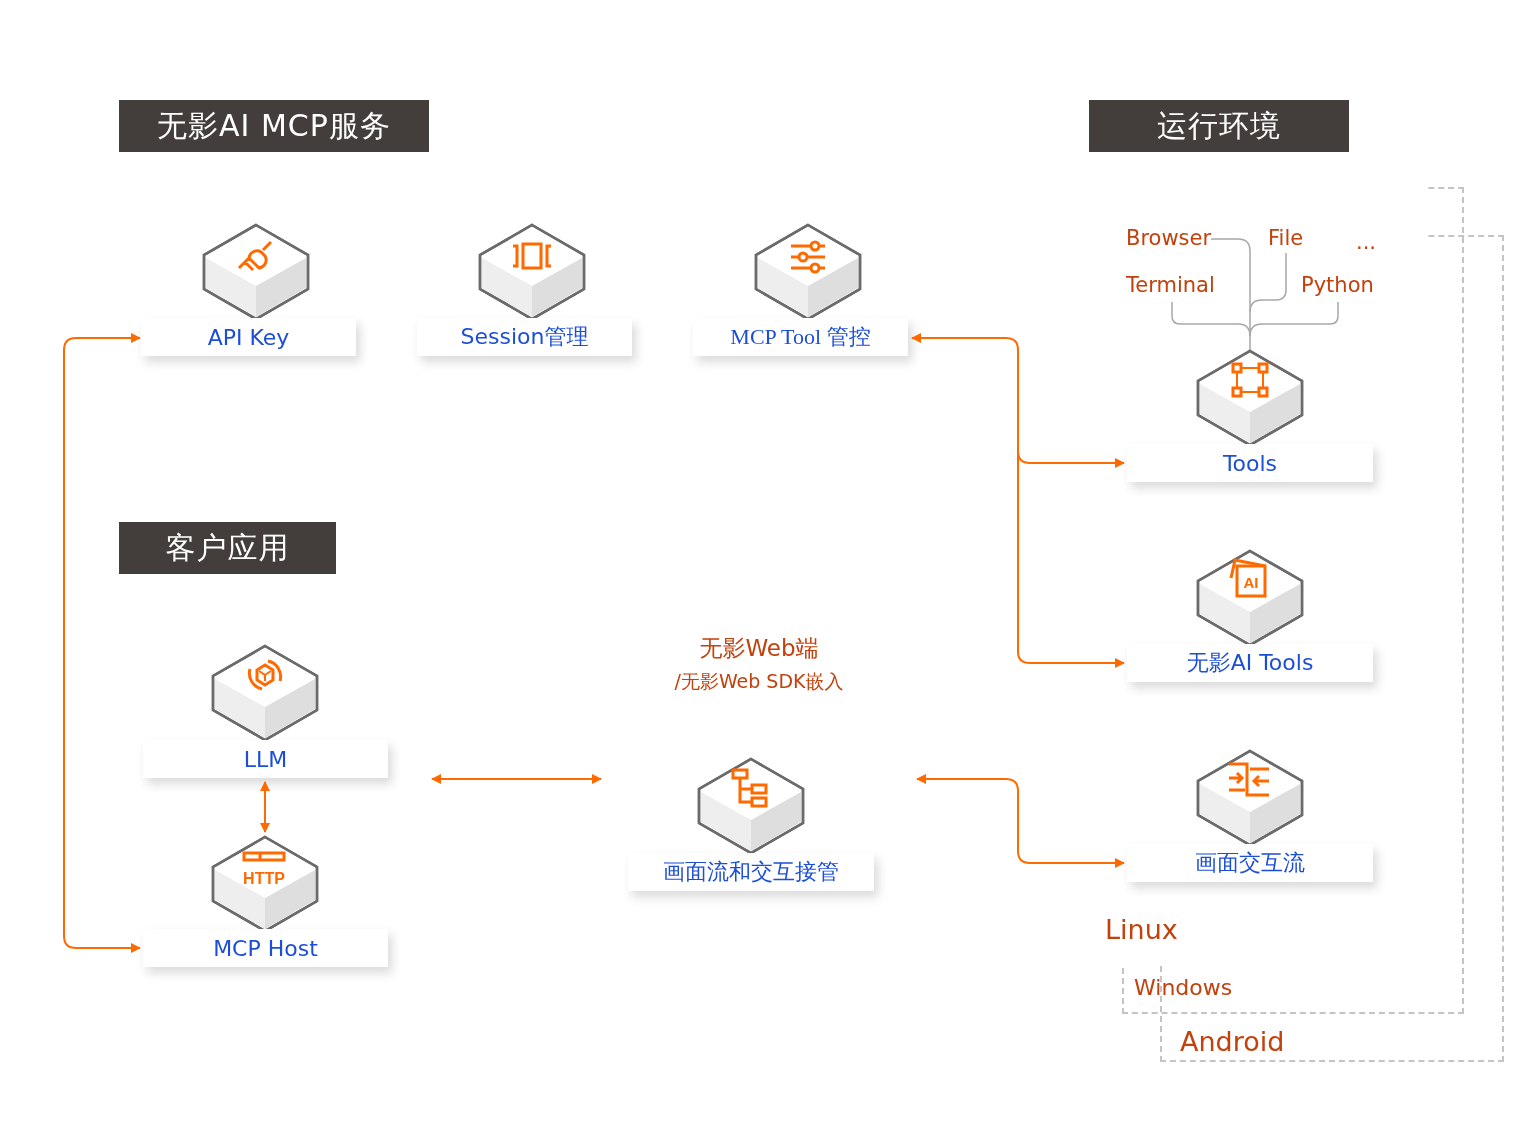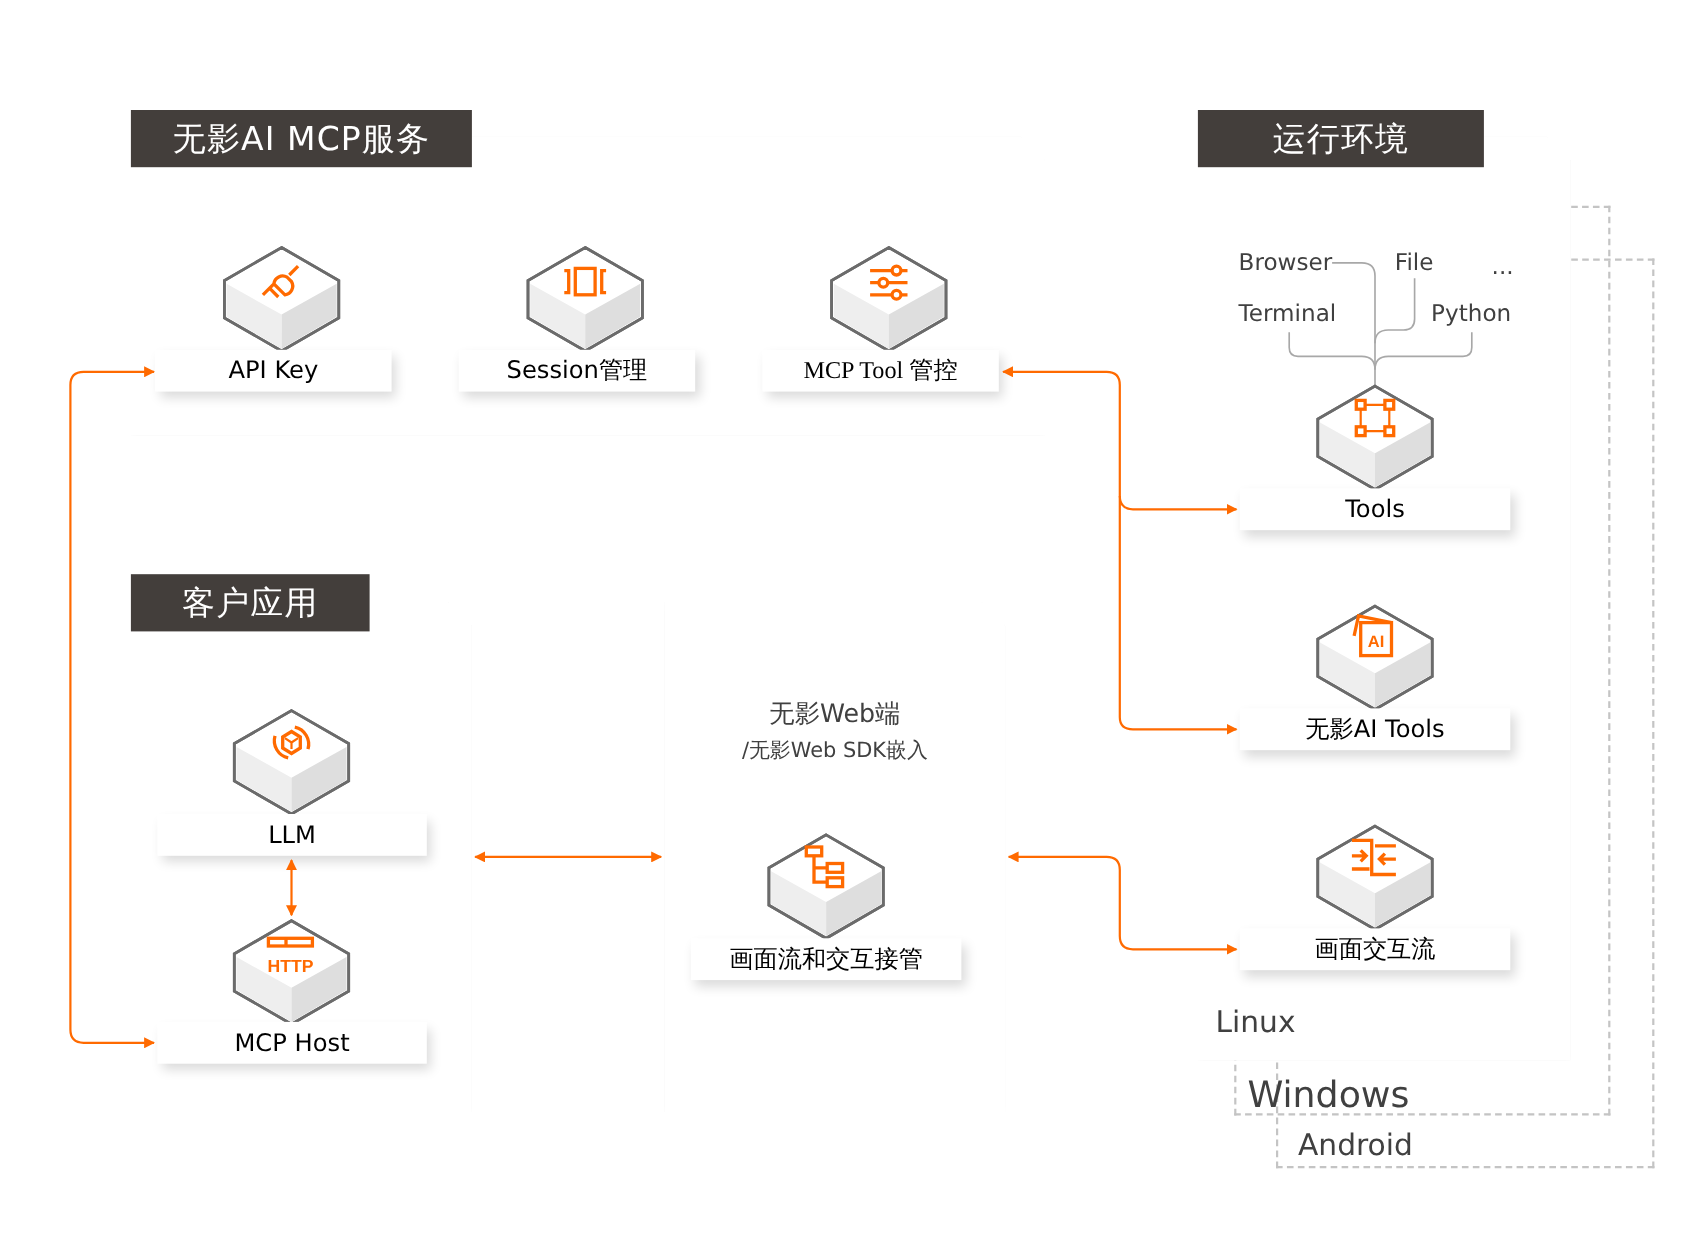--- a/index.html
+++ b/index.html
@@ -4,32 +4,32 @@
 <style>
   html,body{margin:0;padding:0;}
   body{width:1530px;height:1140px;background:#ffffff;position:relative;overflow:hidden;
        font-family:"DejaVu Sans","Liberation Sans",sans-serif;color:#333;}
   .panel{position:absolute;background:#fff;
          box-shadow:0 2px 10px rgba(0,0,0,0.12);
          clip-path:polygon(0 0, calc(100% - 22px) 0, 100% 22px, 100% 100%, 0 100%);}
   .tab{position:absolute;background:#433e3b;color:#ffffff;font-size:30px;display:flex;align-items:center;
        justify-content:center;letter-spacing:1px;}
   .label{position:absolute;background:#fff;box-shadow:4px 6px 10px rgba(0,0,0,0.15);
-         font-size:22px;color:#000000;display:flex;align-items:center;justify-content:center;height:38px;}
+         font-size:22px;color:#1d4ed8;display:flex;align-items:center;justify-content:center;height:38px;}
   .cube{position:absolute;width:110px;height:100px;}
-  .txt{position:absolute;font-size:21px;color:#404040;white-space:nowrap;}
+  .txt{position:absolute;font-size:21px;color:#c2410c;white-space:nowrap;}
   .dashed{position:absolute;border:2px dashed #c4c4c4;}
   svg.overlay{position:absolute;left:0;top:0;}
 </style>
 </head>
 <body>
 
 <div class="dashed" style="left:1160px;top:235px;width:340px;height:823px;"></div>
 <div class="dashed" style="left:1122px;top:187px;width:338px;height:823px;"></div>
-<div class="txt" style="left:1134px;top:975px;font-size:33px;">Windows</div>
+<div class="txt" style="left:1134px;top:975px;font-size:22px;">Windows</div>
 <div class="txt" style="left:1180px;top:1026px;font-size:27px;background:#fff;">Android</div>
 
 <div class="panel" style="left:119px;top:124px;width:831px;height:272px;"></div>
 <div class="panel" style="left:1089px;top:124px;width:339px;height:840px;"></div>
 <div class="panel" style="left:119px;top:547px;width:310px;height:464px;"></div>
 <div class="panel" style="left:604px;top:547px;width:310px;height:464px;"></div>
 
 <div class="tab" style="left:119px;top:100px;width:310px;height:52px;">无影AI MCP服务</div>
 <div class="tab" style="left:1089px;top:100px;width:260px;height:52px;">运行环境</div>
 <div class="tab" style="left:119px;top:522px;width:217px;height:52px;">客户应用</div>

